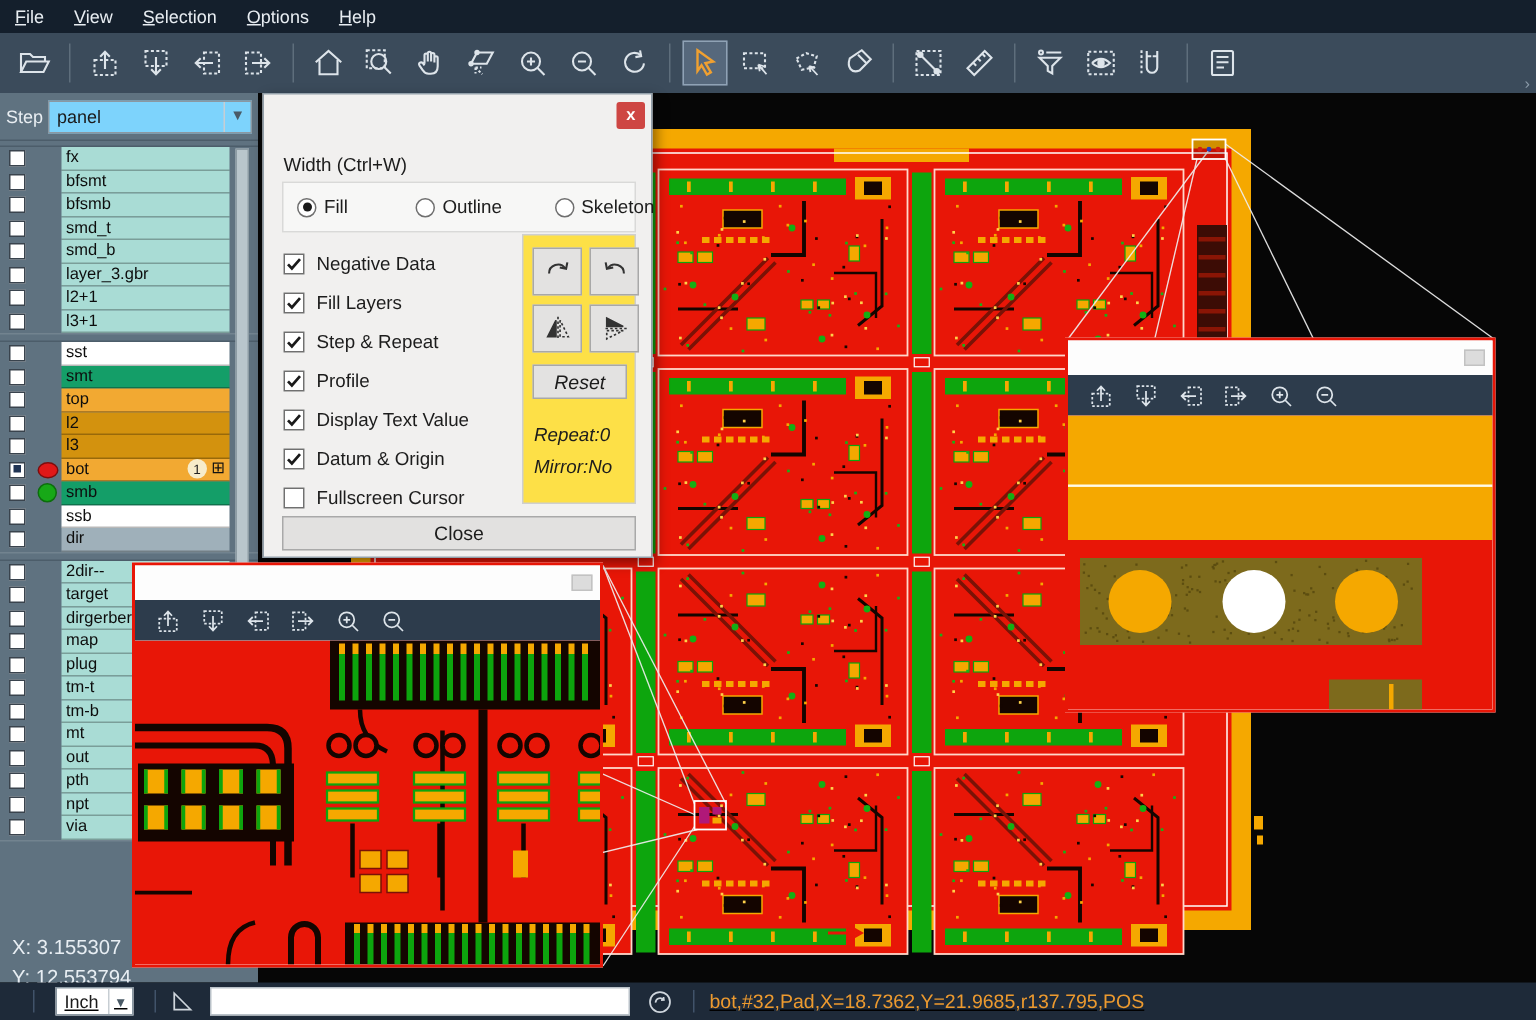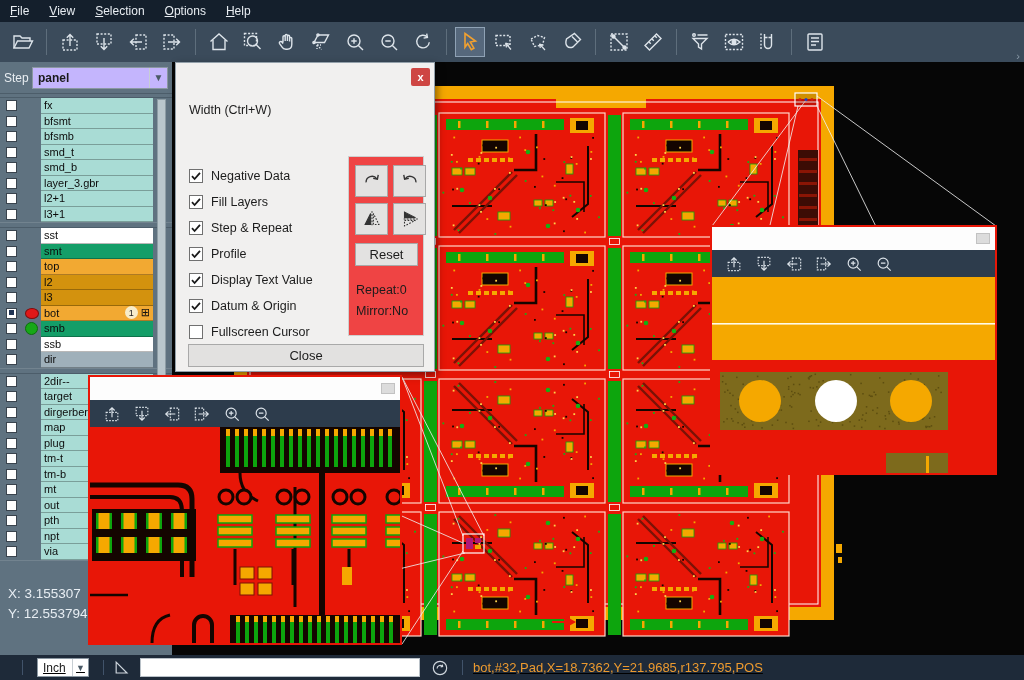--- a/index.html
+++ b/index.html
@@ -24,22 +24,22 @@
   .tb-btn.active { background:#56687c; border:1px solid #8fa2b5; }
   .tb-btn svg { width:24px; height:24px; }
   .tb-overflow { position:absolute; right:4px; top:28px; color:#8a9aa8; font-size:11px; }
 
   
   .sidebar { position:absolute; left:0; top:62px; width:172px; height:593px;
              background:#5f7280; z-index:2; }
   .step-row { display:flex; align-items:center; height:32px; padding:0 4px;
               border-bottom:1px solid #4c5d6a; }
   .step-label { color:#e9eef2; font-size:12px; width:28px; }
-  .step-select { flex:1; height:22px; background:#c4b5fd; border:1px solid #8b98a2;
-                 display:flex; align-items:center; font-size:12px; color:#1a1a1a;font-weight:bold; }
+  .step-select { flex:1; height:22px; background:#7dd3fc; border:1px solid #8b98a2;
+                 display:flex; align-items:center; font-size:12px; color:#1a1a1a; }
   .step-select .val { flex:1; padding-left:5px; }
   .step-select .chev { width:18px; height:100%; border-left:1px solid #c7ced3;
                  display:flex; align-items:center; justify-content:center; color:#4a5a66; font-size:10px; }
   .layer-list { padding-top:3px; }
   .layer-group { margin-bottom:4px; border-top:1px solid #4c5d6a; border-bottom:1px solid #72838f; }
   .lrow { display:flex; align-items:center; height:15.5px; }
   .lrow .cb-cell { width:22px; display:flex; justify-content:center; }
   .lrow .cb { width:11px; height:11px; background:#fff; border:1.5px solid #39434d; }
   .lrow .cb .inner { width:5px; height:5px; margin:1.5px auto; background:#203454; display:none; }
   .lrow.checked .cb .inner { display:block; }
@@ -48,21 +48,21 @@
   .dot-green { width:13px; height:13px; border-radius:50%; background:#17a817; border:1px solid #0c6e0c; }
   .lrow .name-cell { width:112px; height:15.5px; display:flex; align-items:center;
                      font-size:11px; color:#0d0d0d; padding:0 3px;
                      border-bottom:1px solid rgba(0,0,0,.28); }
   .lrow .name-cell .nm { flex:1; white-space:nowrap; overflow:hidden; }
   .badge { width:13px; height:13px; border-radius:50%; background:#f7ecca; color:#222;
            font-size:9px; display:flex; align-items:center; justify-content:center; margin-right:3px; }
   .grid-ic { font-size:11px; line-height:11px; color:#111; }
   .scroll-strip { position:absolute; right:6px; top:37px; width:9px; height:520px;
                   background:#b9c6cc; border:1px solid #8d9ca4; }
-  .coords { position:absolute; left:8px; top:522px; color:#e8eef3; font-size:13.5px; line-height:20px; }
+  .coords { position:absolute; left:8px; top:560px; color:#e8eef3; font-size:13.5px; line-height:20px; }
 
   
   #main-view { position:absolute; left:172px; top:62px; z-index:1; }
 
   
   .dialog { position:absolute; left:175px; top:62px; width:260px; height:310px;
             background:#f1f0ef; border:1px solid #93a0aa; box-shadow:2px 3px 8px rgba(0,0,0,.45); z-index:5; }
   .dlg-title { height:28px; background:#fcfcfc; border-bottom:1px solid #e3e3e3;
                display:flex; align-items:center; padding-left:12px; font-size:13px; color:#1c1c1c; }
   .dlg-close { position:absolute; right:4px; top:5px; width:19px; height:18px; background:#ce4643;
@@ -75,21 +75,21 @@
   .radio-item .rb { width:13px; height:13px; border-radius:50%; border:1px solid #6f6f6f;
                     background:#fff; margin:0 5px; position:relative; }
   .radio-item.sel .rb::after { content:""; position:absolute; left:2.5px; top:2.5px;
                     width:6px; height:6px; border-radius:50%; background:#1a1a1a; }
   .chk-col { position:absolute; left:13px; top:100px; }
   .chk-row { display:flex; align-items:center; height:26px; font-size:12.5px; color:#1c1c1c; }
   .chk-row .bx { width:14px; height:14px; background:#fff; border:1px solid #707070;
                  margin-right:8px; display:flex; align-items:center; justify-content:center; }
   .chk-row svg { width:12px; height:12px; }
   .xform-panel { position:absolute; left:172px; top:93px; width:76px; height:180px;
-                 background:#ef4444; border:1px solid #cfcfce; }
+                 background:#fde047; border:1px solid #cfcfce;font-style:italic; }
   .xf-btn { position:absolute; width:33px; height:32px; background:#e3e2e1; border:1px solid #a8a8a8;
             display:flex; align-items:center; justify-content:center; }
   .xf-btn svg { width:22px; height:22px; }
   .reset-btn { position:absolute; left:6px; top:86px; width:63px; height:23px; background:#e3e2e1;
                border:1px solid #a8a8a8; font-size:13px; color:#1c1c1c;
                display:flex; align-items:center; justify-content:center; }
   .xf-text { position:absolute; left:7px; font-size:12.5px; color:#1c1c1c; }
   .close-btn { position:absolute; left:12px; top:281px; width:236px; height:23px; background:#e2e1e0;
                border:1px solid #a9a9a9; font-size:13px; color:#1c1c1c;
                display:flex; align-items:center; justify-content:center; }
@@ -795,20 +795,34 @@
         <rect x="466" y="538" width="7" height="11" fill="#b01878"></rect>
         <rect x="475" y="538" width="6" height="5" fill="#b01878"></rect>
         <rect x="475" y="545" width="6" height="4" fill="#f5a800"></rect>
         <rect x="463" y="534" width="21" height="19" fill="none" stroke="#fff" stroke-width="1.2"></rect>
       </g>
     </svg>
 
   <div class="dialog">
     <div class="dlg-close">x</div>
     <div class="dlg-width-label">Width (Ctrl+W)</div>
+    <div class="radio-box">
+        <div class="radio-item sel" style="margin-left: 4px;">
+          <span class="rb"></span>
+          <span>Fill</span>
+        </div>
+        <div class="radio-item" style="margin-left: 40px;">
+          <span class="rb"></span>
+          <span>Outline</span>
+        </div>
+        <div class="radio-item" style="margin-left: 30px;">
+          <span class="rb"></span>
+          <span>Skeleton</span>
+        </div>
+      </div>
     <div class="chk-col">
         <div class="chk-row">
           <span class="bx">
             <svg viewBox="0 0 12 12">
               <path d="M2 6.2 L4.6 9 L10 2.8" fill="none" stroke="#1a1a1a" stroke-width="1.8"></path>
             </svg>
           </span>
           <span>Negative Data</span>
         </div>
         <div class="chk-row">

